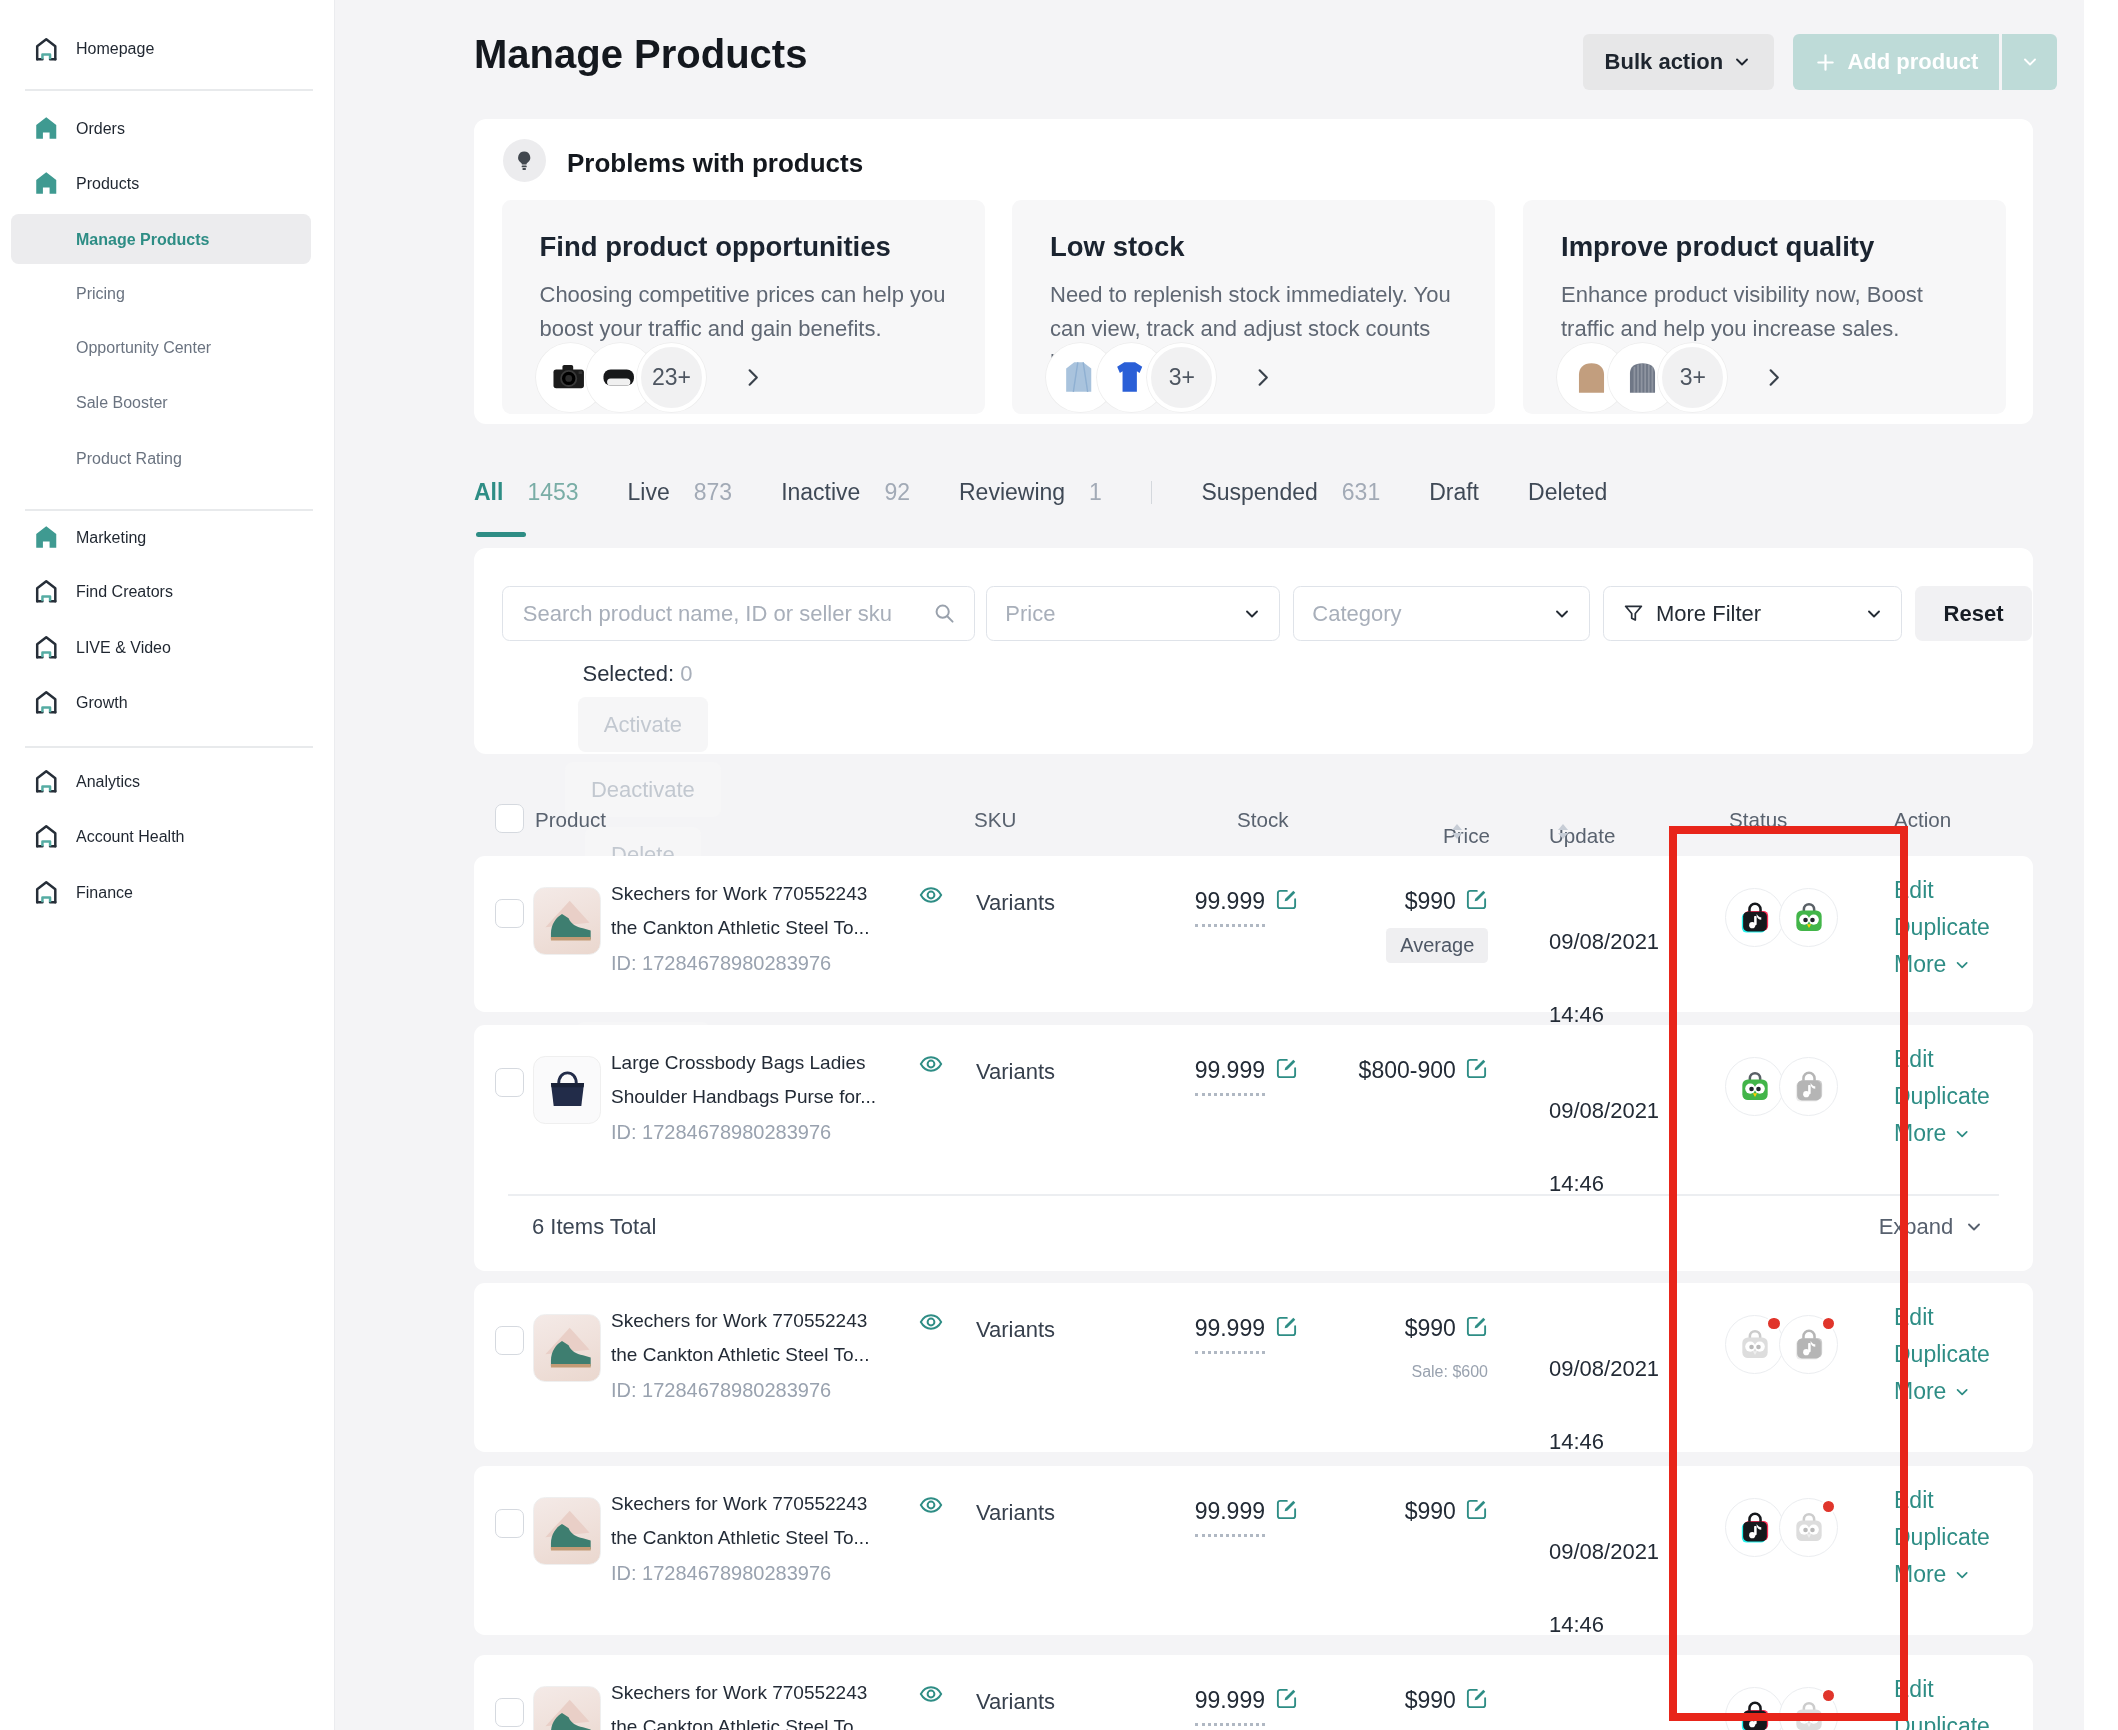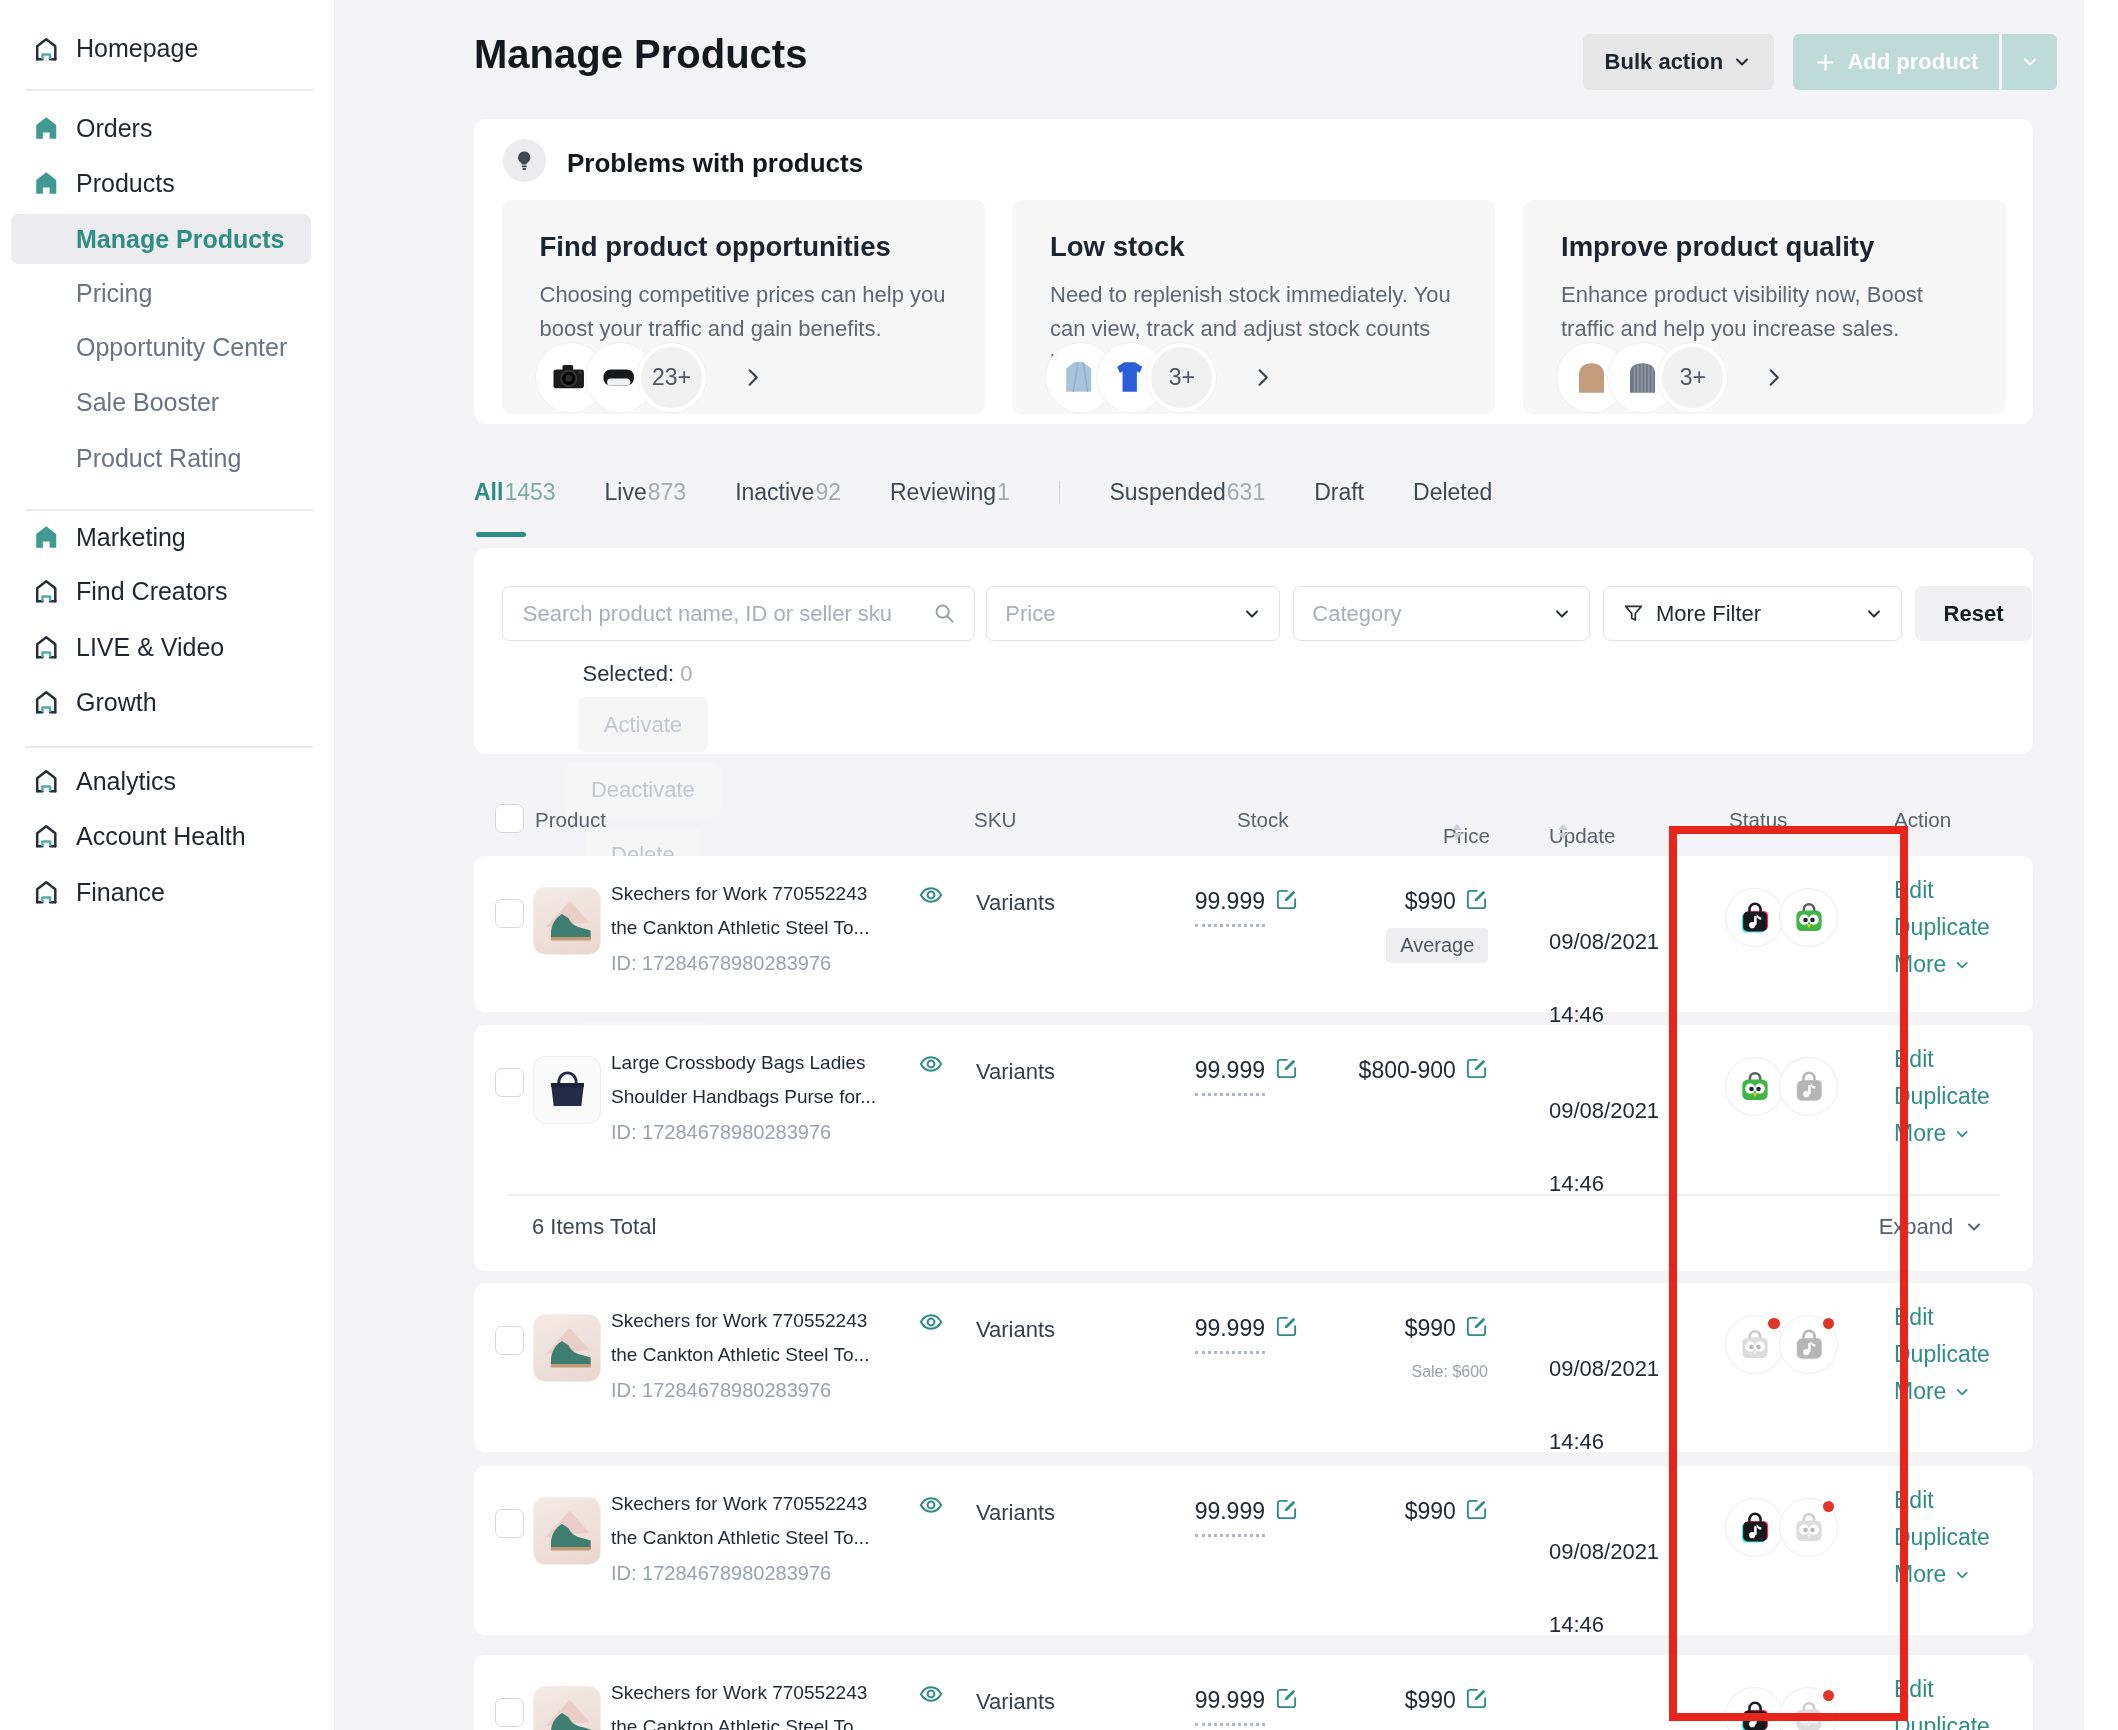--- a/index.html
+++ b/index.html
@@ -4,21 +4,21 @@
 <style>
   html,body{margin:0;padding:0;background:#e9eaec;}
   #app{position:relative;width:2119px;height:1730px;background:#F4F4F6;overflow:hidden;
        font-family:"Liberation Sans", sans-serif;color:#232B36;}
   svg{display:block}
 
   
   #sidebar{position:absolute;left:0;top:0;width:334px;height:1730px;background:#ffffff;border-right:1.5px solid #EBECEF;}
   .side-item{position:absolute;left:0;width:334px;height:49px;display:flex;align-items:center;cursor:pointer;}
   .side-item .ic{position:absolute;left:30.5px;width:30.5px;height:30.5px;}
-  .side-item .lbl{position:absolute;left:76px;font-size:25px;color:#1F2630;white-space:nowrap;}
+  .side-item .lbl{position:absolute;left:76px;font-size:16px;color:#1F2630;white-space:nowrap;}
   .side-item.sub .lbl{left:76px;color:#6A7380;}
   .side-pill{position:absolute;left:11.4px;top:214px;width:300px;height:50px;background:#ECECEE;border-radius:7.6px;}
   .side-item.sel .lbl{color:#2E8D85;font-weight:bold;}
   .side-div{position:absolute;left:25px;width:288px;height:1.5px;background:#E8EAEC;}
 
   
   #page-title{position:absolute;left:474px;top:32px;font-size:40px;font-weight:bold;color:#14181E;}
   .hbtn{position:absolute;top:34px;height:56px;border-radius:6.1px;display:flex;align-items:center;justify-content:center;
         font-size:22px;font-weight:bold;cursor:pointer;}
   #btn-bulk{left:1583px;width:191px;background:#E7E7E8;color:#1E252E;gap:9.2px;}
@@ -39,21 +39,21 @@
   .pcard .thumbs{position:absolute;left:34px;top:143px;display:flex;align-items:center;}
   .pc-thumb{width:61px;height:61px;border-radius:50%;border:4.6px solid #ffffff;box-shadow:0 0 0 0.8px #ececec;
             background:#ffffff;overflow:hidden;display:flex;align-items:center;justify-content:center;}
   .pc-thumb + .pc-thumb{margin-left:-18.3px;}
   .pc-badge{display:flex;align-items:center;justify-content:center;background:#F1F1F2;
             font-size:23px;color:#4D5560;}
   .pcard .go{margin-left:35px;color:#3A424C;}
 
   
   #tabs{position:absolute;left:474px;top:479px;display:flex;align-items:flex-start;gap:49px;font-size:23px;}
-  .tab{position:relative;display:flex;gap:1px;cursor:pointer;white-space:nowrap;align-items:center;}
+  .tab{position:relative;display:flex;gap:24px;cursor:pointer;white-space:nowrap;align-items:center;}
   .tab .tl{color:#3F4956;}
   .tab .tc{color:#A2AAB6;}
   .tab .tc:empty{display:none;}
   .tab.active .tl{color:#2E8D85;font-weight:bold;}
   .tab.active .tc{color:#79ADA6;}
   .tab.active::after{content:"";position:absolute;left:1.5px;top:53px;width:50px;height:5.3px;border-radius:3.1px;background:#2E8D85;}
   .tab-sep{width:1.5px;height:23px;background:#D4D8DD;margin-top:2.3px;}
 
   
   #filters{top:548px;height:206px;}

